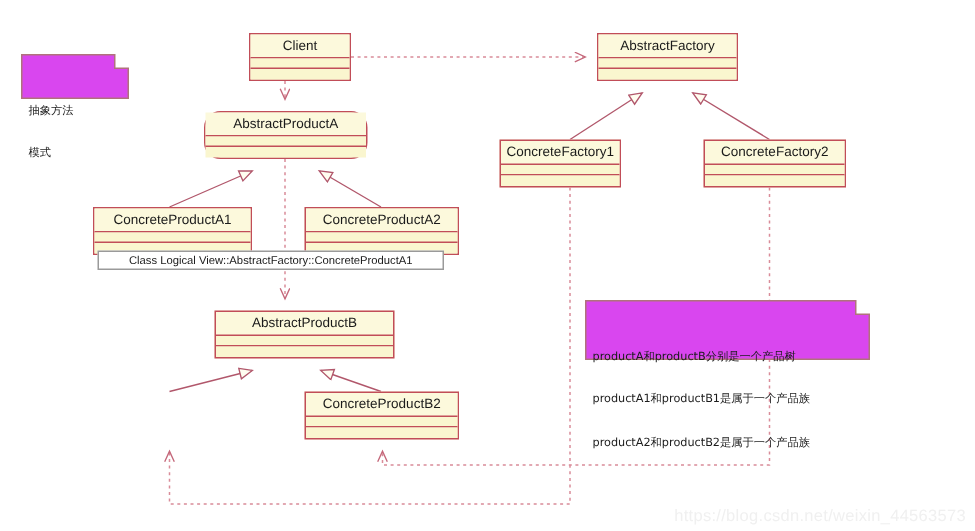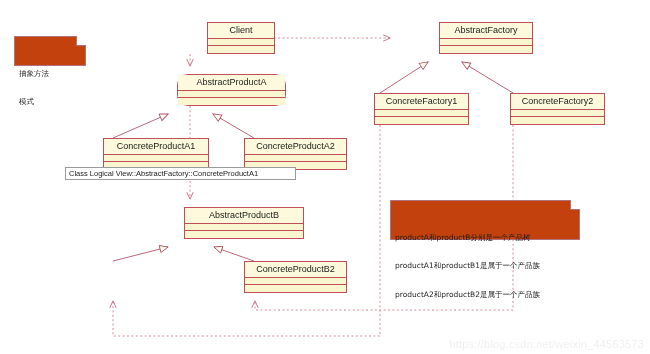--- a/index.html
+++ b/index.html
@@ -27,21 +27,20 @@
     pointer-events: none;
   }
 
   
   .uml-class {
     position: absolute;
     box-sizing: border-box;
     border: 1px solid #c14d58;
     background: #fbf8d8;
     z-index: 5;
-    margin-left: 41px;
   }
   .uml-name {
     box-sizing: border-box;
     height: 16px;
     line-height: 15px;
     text-align: center;
     font-size: 9px;
     color: #1a1a1a;
     border-bottom: 1px solid #c14d58;
     background: #fcf9dc;
@@ -57,21 +56,21 @@
   .uml-ops {
     box-sizing: border-box;
     height: 7px;
     background: #faf6cf;
   }
 
   
   .uml-note {
     position: absolute;
     box-sizing: border-box;
-    background: #c2410c;
+    background: #d946ef;
     border: 1px solid #b0727c;
     font-size: 7.5px;
     color: #1c1c1c;
     z-index: 6;
     line-height: 9.5px;
     padding: 3px 4px 2px 4px;
     white-space: pre;
   }
   .uml-note .fold {
     position: absolute;
@@ -188,21 +187,21 @@
     <div class="uml-attrs"></div>
     <div class="uml-ops"></div>
   </div>
 
   <div class="uml-class" style="left:136px; top:74px; width:109px; height:32px;border-radius:11px;">
     <div class="uml-name">AbstractProductA</div>
     <div class="uml-attrs"></div>
     <div class="uml-ops"></div>
   </div>
 
-  <div class="uml-class" style="left:333px; top:93px; width:95px; height:32px;">
+  <div class="uml-class" style="left:333px; top:93px; width:81px; height:32px;">
     <div class="uml-name">ConcreteFactory1</div>
     <div class="uml-attrs"></div>
     <div class="uml-ops"></div>
   </div>
 
   <div class="uml-class" style="left:469px; top:93px; width:95px; height:32px;">
     <div class="uml-name">ConcreteFactory2</div>
     <div class="uml-attrs"></div>
     <div class="uml-ops"></div>
   </div>
@@ -238,17 +237,17 @@
     <span class="note-line">模式</span>
   </div>
 
   <div class="uml-note note-cn" style="left:390px; top:180px; width:190px; height:40px;margin-top:20px;">
     <span class="fold"></span>
     <span class="note-line">productA和productB分别是一个产品树</span>
     <span class="note-line">productA1和productB1是属于一个产品族</span>
     <span class="note-line">productA2和productB2是属于一个产品族</span>
   </div>
 
-  <div class="path-label" style="left:65px; top:167px; width:231px;">Class Logical View::AbstractFactory::ConcreteProductA1</div>
+  <div class="path-label" style="left:65px; top:167px; width:231px;text-align:center;">Class Logical View::AbstractFactory::ConcreteProductA1</div>
 
   <div class="watermark">https://blog.csdn.net/weixin_44563573</div>
 
 </div>
 
 </body></html>

